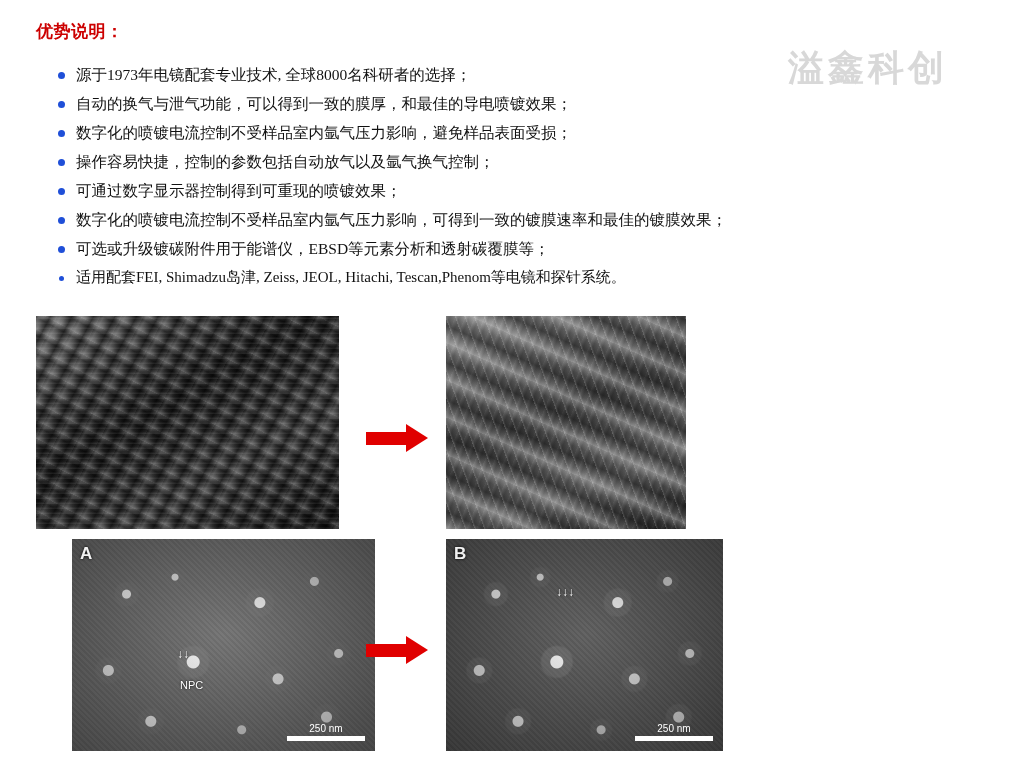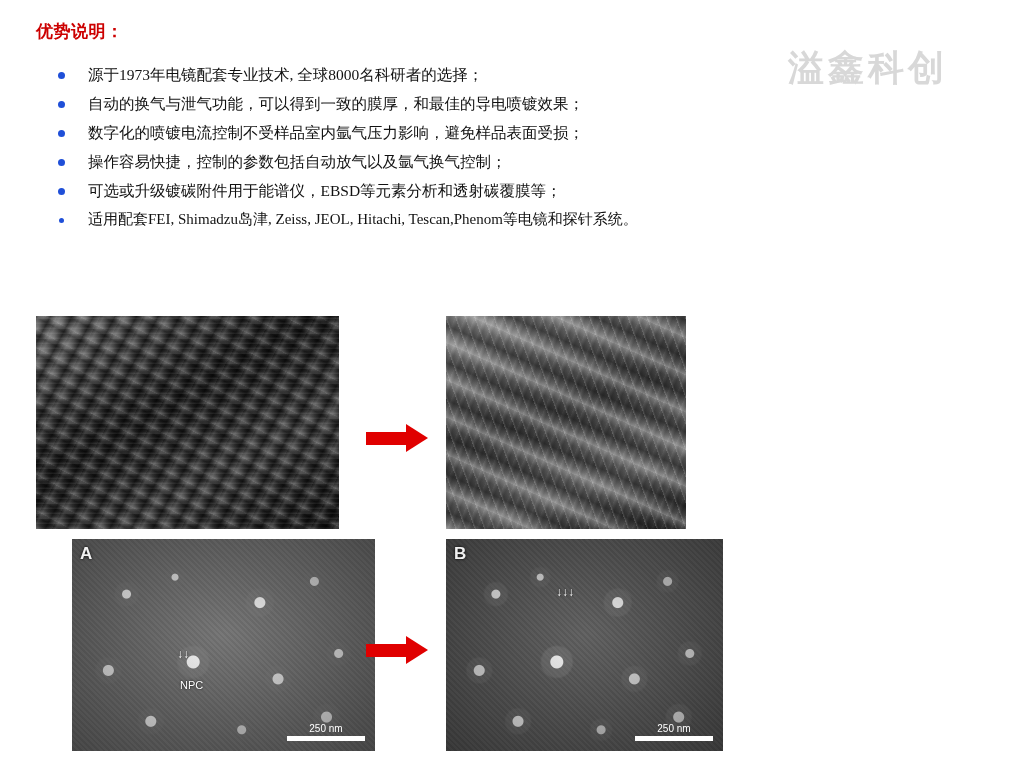--- a/index.html
+++ b/index.html
@@ -52,21 +52,20 @@
   .bullets {
     position: absolute;
     left: 58px;
     top: 55px;
     width: 920px;
   }
   .bullet-row {
     display: flex;
     align-items: flex-start;
     margin-bottom: 5px;
-    gap: 12px;
   }
   .bullet-dot {
     flex: 0 0 auto;
     width: 7px;
     height: 7px;
     border-radius: 50%;
     background: #1f4fd8;
     margin-top: 9px;
     margin-right: 11px;
   }
@@ -274,21 +273,29 @@
     <div class="bullet-row">
       <span class="bullet-dot"></span>
       <span class="bullet-text">数字化的喷镀电流控制不受样品室内氩气压力影响，避免样品表面受损；</span>
     </div>
 
     <div class="bullet-row">
       <span class="bullet-dot"></span>
       <span class="bullet-text">操作容易快捷，控制的参数包括自动放气以及氩气换气控制；</span>
     </div>
 
-
+    <div class="bullet-row">
+      <span class="bullet-dot"></span>
+      <span class="bullet-text">可通过数字显示器控制得到可重现的喷镀效果；</span>
+    </div>
+
+    <div class="bullet-row">
+      <span class="bullet-dot"></span>
+      <span class="bullet-text">数字化的喷镀电流控制不受样品室内氩气压力影响，可得到一致的镀膜速率和最佳的镀膜效果；</span>
+    </div>
 
 
     <div class="bullet-row">
       <span class="bullet-dot"></span>
       <span class="bullet-text">可选或升级镀碳附件用于能谱仪，EBSD等元素分析和透射碳覆膜等；</span>
     </div>
 
     <div class="bullet-row last">
       <span class="bullet-dot small"></span>
       <span class="bullet-text">适用配套FEI, Shimadzu岛津, Zeiss, JEOL, Hitachi, Tescan,Phenom等电镜和探针系统。</span>

